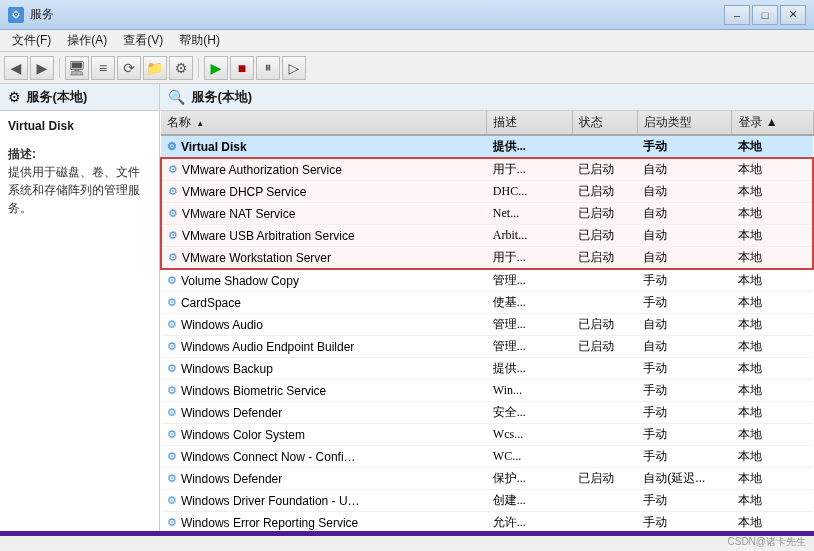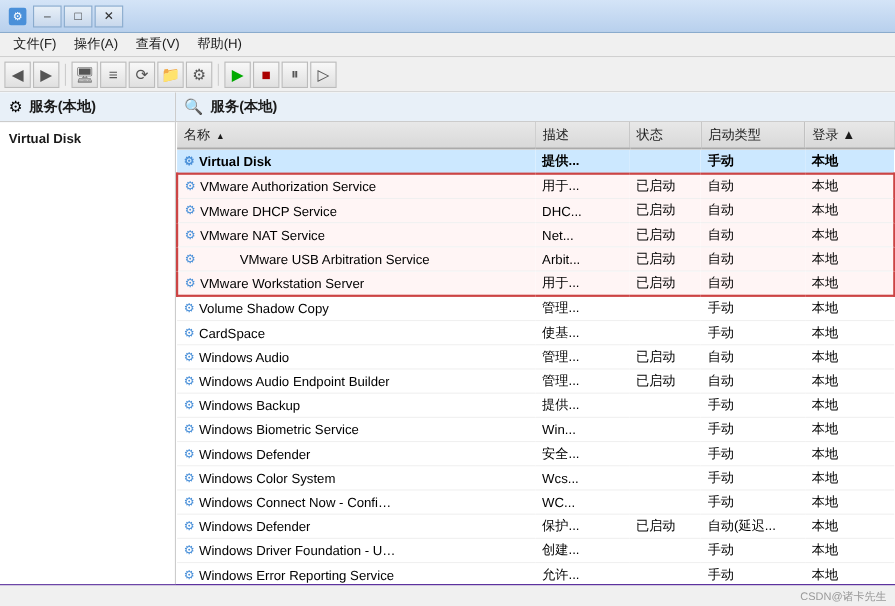--- a/index.html
+++ b/index.html
@@ -207,21 +207,21 @@
     }
     .name-cell {
       display: flex;
       align-items: center;
     }
 
     
     .status-bar {
       height: 20px;
       background: #f0f0f0;
-      border-top: 1px solid #4c1d95;
+      border-top: 5px solid #4c1d95;
       display: flex;
       align-items: center;
       padding: 0 4px;
       font-size: 11px;
       color: #555;
       gap: 2px;
     }
     .status-item {
       padding: 0 4px;
       border-right: 1px solid #ccc;
@@ -230,30 +230,31 @@
     
     .services-table::-webkit-scrollbar { width: 16px; }
     .services-table::-webkit-scrollbar-track { background: #f0f0f0; border-left: 1px solid #ccc; }
     .services-table::-webkit-scrollbar-thumb {
       background: linear-gradient(to right, #d8d8d8, #c0c0c0);
       border: 1px solid #aaa;
     }
 
     
     .col-name { width: 210px; min-width: 210px; }
-    .col-desc { width: 55px; min-width: 55px; }
+    .col-desc { width: 55px; min-width: 55px; font-family: Liberation Serif, serif; }
     .col-status { width: 42px; min-width: 42px; }
     .col-startup { width: 55px; min-width: 55px; }
     .col-login { width: 50px; min-width: 50px; }
   </style>
 </head>
 <body>
 
 <div class="title-bar">
   <div class="title-bar-icon">⚙</div>
+  <span class="title-bar-text">服务</span>
   <div class="title-controls">
     <button class="title-btn">–</button>
     <button class="title-btn">□</button>
     <button class="title-btn close">✕</button>
   </div>
 </div>
 
 <div class="menu-bar">
   <span class="menu-item">文件(F)</span>
   <span class="menu-item">操作(A)</span>
@@ -278,20 +279,24 @@
 </div>
 
 <div class="main-area">
 
   <div class="left-panel">
     <div class="panel-header" style="margin:-8px -8px 8px -8px; padding:4px 8px;">
       <span class="panel-header-icon">⚙</span>
       <span class="panel-header-text">服务(本地)</span>
     </div>
     <div class="left-panel-title">Virtual Disk</div>
+    <div class="left-panel-desc">
+      <strong>描述:</strong><br>
+      <span>提供用于磁盘、卷、文件系统和存储阵列的管理服务。</span>
+    </div>
   </div>
 
   <div class="right-panel">
     <div class="panel-header">
       <span class="panel-header-icon">🔍</span>
       <span class="panel-header-text">服务(本地)</span>
     </div>
     <div class="services-table">
       <table>
         <thead>
@@ -352,21 +357,21 @@
               </td>
               <td class="col-desc" title="Net...">Net...</td>
               <td class="col-status">已启动</td>
               <td class="col-startup">自动</td>
               <td class="col-login" style="border-right: 2px solid rgb(204, 68, 68);">本地</td>
             </tr>
             <tr style="background: rgb(255, 245, 245); outline: none;">
               <td class="col-name" style="max-width: 210px; border-left: 2px solid rgb(204, 68, 68);">
                 <div class="name-cell">
                   <span class="service-icon" style="font-size: 11px; color: rgb(74, 144, 217);">⚙</span>
-                  <span style="overflow: hidden; text-overflow: ellipsis; white-space: nowrap; max-width: 180px; display: inline-block; margin-left: 36px;">VMware USB Arbitration Service</span>
+                  <span style="overflow: hidden; text-overflow: ellipsis; white-space: nowrap; max-width: 180px; display: inline-block;">VMware USB Arbitration Service</span>
                 </div>
               </td>
               <td class="col-desc" title="Arbit...">Arbit...</td>
               <td class="col-status">已启动</td>
               <td class="col-startup">自动</td>
               <td class="col-login" style="border-right: 2px solid rgb(204, 68, 68);">本地</td>
             </tr>
             <tr style="background: rgb(255, 245, 245); border-bottom: 2px solid rgb(204, 68, 68); outline: none;">
               <td class="col-name" style="max-width: 210px; border-left: 2px solid rgb(204, 68, 68); border-bottom: 2px solid rgb(204, 68, 68);">
                 <div class="name-cell">

